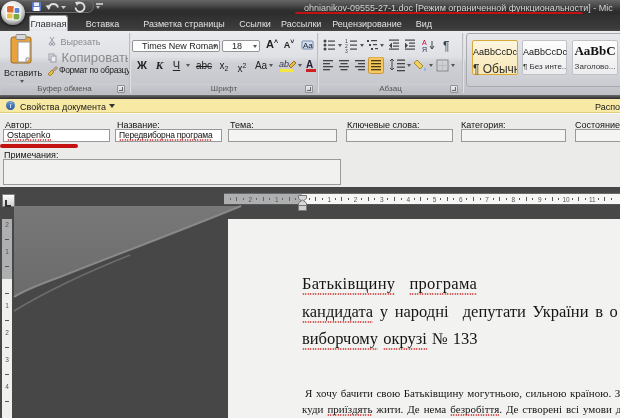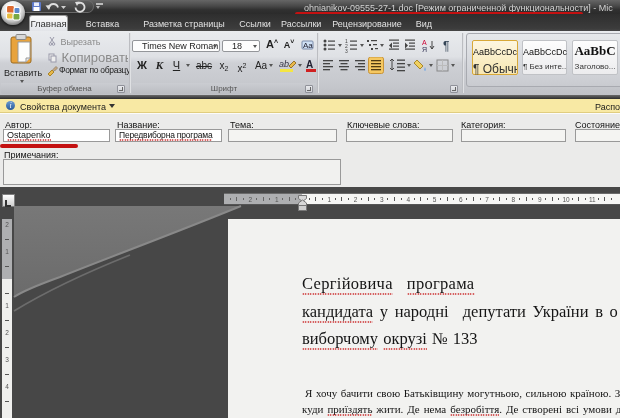--- a/index.html
+++ b/index.html
@@ -181,20 +181,21 @@
       <svg width="14" height="15">
           <text x="2" y="10" font-size="10" font-weight="bold" fill="#223">А</text>
           <rect x="2" y="11" width="10" height="3" fill="#d02020"></rect>
         </svg>
     </div>
     <div class="dlg" style="left:174px;"></div>
   </div>
   <div class="gsep" style="left:317px;"></div>
 
   <div class="group" style="left:319px; width:143px;">
+    <div class="grouplabel" style="width:141px;">Абзац</div>
 
     <svg width="140" height="17" style="position:absolute;left:2px;top:6px;">
 
       <g fill="#444">
           <circle cx="4" cy="4" r="1.5"></circle>
           <circle cx="4" cy="8" r="1.5"></circle>
           <circle cx="4" cy="12" r="1.5"></circle>
       <rect x="7" y="3.5" width="7" height="1.2"></rect>
           <rect x="7" y="7.5" width="7" height="1.2"></rect>
           <rect x="7" y="11.5" width="7" height="1.2"></rect>
@@ -432,18 +433,18 @@
       <div style="position: absolute; left: 3px; top: 127.5px; width: 4px; height: 1px; background: rgb(85, 85, 85);"></div>
       <div style="position: absolute; left: 0px; top: 164px; width: 10px; text-align: center; font-size: 6.5px; color: rgb(85, 85, 85); line-height: 8px;">4</div>
       <div style="position: absolute; left: 3px; top: 154.5px; width: 4px; height: 1px; background: rgb(85, 85, 85);"></div>
       <div style="position: absolute; left: 3px; top: 181.5px; width: 4px; height: 1px; background: rgb(85, 85, 85);"></div>
       <div style="position: absolute; left: 0px; top: 29px; width: 10px; text-align: center; font-size: 6.5px; color: rgb(85, 85, 85); line-height: 8px;">1</div>
       <div style="position: absolute; left: 3px; top: 46.5px; width: 4px; height: 1px; background: rgb(85, 85, 85);"></div>
       <div style="position: absolute; left: 0px; top: 2px; width: 10px; text-align: center; font-size: 6.5px; color: rgb(85, 85, 85); line-height: 8px;">2</div>
       <div style="position: absolute; left: 3px; top: 19.5px; width: 4px; height: 1px; background: rgb(85, 85, 85);"></div>
     </div>
   <div id="page"></div>
-  <div class="doc" style="left:302px; top:87px; font-size:16.5px; letter-spacing:0.3px;"><span class="sq">Сергійовича</span><span style="display:inline-block;width:14px;"></span><span class="sq">програма</span></div>
+  <div class="doc" style="left:302px; top:87px; font-size:16.5px; letter-spacing:0.3px;"><span class="sq">Батьківщину</span><span style="display:inline-block;width:14px;"></span><span class="sq">програма</span></div>
   <div class="doc" style="left:302px; top:115px; font-size:16.5px; word-spacing:2.5px;"><span class="sq">кандидата</span> у народні<span style="display:inline-block;width:14px;"></span>депутати України в о</div>
   <div class="doc" style="left:302px; top:142px; font-size:16.5px; word-spacing:1px;"><span class="sq">виборчому</span> <span class="sq">окрузі</span> № 133</div>
   <div class="doc" style="left:302px; top:216px; font-size:11px; word-spacing:1.2px;">куди <span class="sq sqs">приїздять</span> жити. Де нема <span class="sq sqs">безробіття</span>. Де створені всі умови д</div>
   <div class="doc" style="left:305px; top:200px; font-size:11px; word-spacing:0.8px;">Я хочу бачити свою Батьківщину могутньою, сильною країною. З</div>
 </div>
 
 </body></html>

